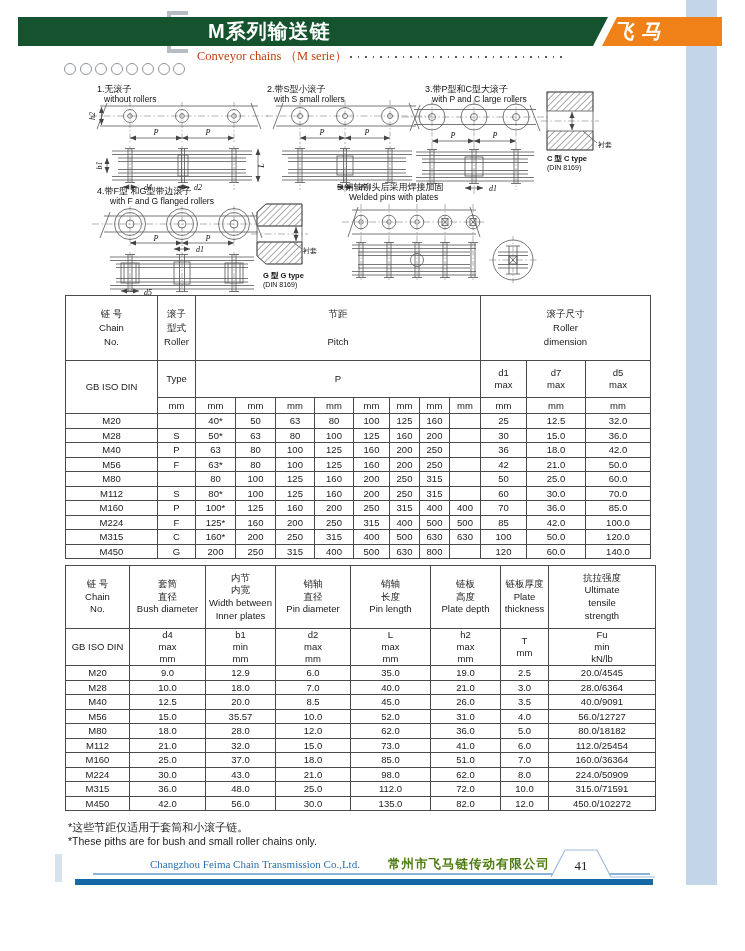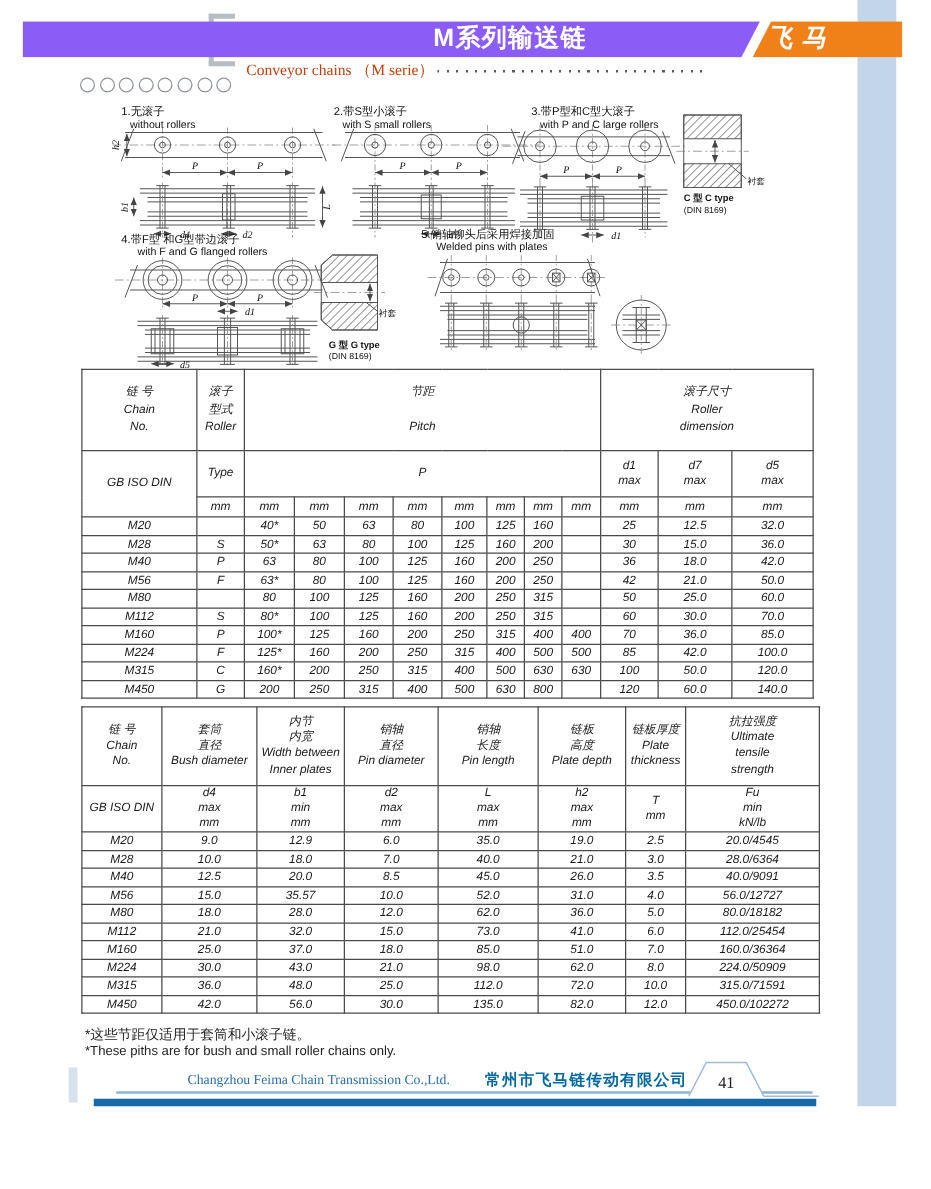--- a/index.html
+++ b/index.html
@@ -4,22 +4,22 @@
 <style>
   html,body{margin:0;padding:0;background:#fff;}
   .page{position:relative;width:745px;height:951px;background:#fff;overflow:hidden;
         font-family:"Liberation Sans",sans-serif;color:#1a1a1a;}
   
   .stripe-right{position:absolute;left:686px;top:0;width:31px;height:885px;background:#c2d5e9;}
   .stripe-left{position:absolute;left:55px;top:854px;width:7px;height:28px;background:#d7e2ef;}
   .bracket-v{position:absolute;left:167px;top:11px;width:3.5px;height:41px;background:#b6bdc4;}
   .bracket-t{position:absolute;left:167px;top:11px;width:21px;height:3.5px;background:#b6bdc4;}
   .bracket-b{position:absolute;left:167px;top:49px;width:21px;height:3.5px;background:#b6bdc4;}
-  .banner{position:absolute;left:18px;top:17px;width:590px;height:29px;background:#8b5cf6;
-          clip-path:polygon(0 0,100% 0,calc(100% - 15px) 100%,0 100%);text-align:center;}
+  .banner{position:absolute;left:18px;top:17px;width:590px;height:29px;background:#14532d;
+          clip-path:polygon(0 0,100% 0,calc(100% - 15px) 100%,0 100%);}
   .banner-title{display:block;padding-left:190px;line-height:29px;font-size:20px;font-weight:bold;
           color:#fff;letter-spacing:1px;}
   .logo{position:absolute;left:602px;top:17px;width:120px;height:29px;background:#f08018;
           clip-path:polygon(15px 0,100% 0,100% 100%,0 100%);text-align:left;}
   .logo span{display:inline-block;padding-left:12px;line-height:28px;font-size:20px;font-weight:bold;
           font-style:italic;color:#fff;letter-spacing:7px;font-family:"Liberation Serif",serif;}
   .subtitle{position:absolute;left:197px;top:48px;font-family:"Liberation Serif",serif;
           font-size:12.5px;color:#c2410c;}
   .dotline{position:absolute;left:350px;top:56px;width:214px;height:2px;
           background:repeating-linear-gradient(90deg,#5a5a5a 0 1.6px,transparent 1.6px 7.5px);}
@@ -33,21 +33,21 @@
   .cl{stroke:#808080;stroke-width:.6;fill:none;stroke-dasharray:7 2.5 1.5 2.5;}
   .cv{stroke:#808080;stroke-width:.6;fill:none;stroke-dasharray:5 2 1.5 2;}
   .diml{stroke:#444;stroke-width:.7;fill:none;}
   text.tc{font-size:9px;}
   text.te{font-size:8.5px;}
   text.td{font-size:8px;font-style:italic;font-family:"Liberation Serif",serif;}
   text.tlab{font-size:7.5px;font-weight:bold;}
   text.tlab2{font-size:7px;}
   text.tc7{font-size:7px;}
   
-  .tblwrap{position:absolute;font-style:italic;}
+  .tblwrap{position:absolute;}
   .t1{left:65px;top:295px;width:585px;}
   .t2{left:65px;top:565px;width:590px;}
   table{border-collapse:collapse;width:100%;table-layout:fixed;}
   td{border:1px solid #4a4a4a;text-align:center;vertical-align:middle;font-size:9.5px;
      padding:0;overflow:hidden;}
   .pre{white-space:pre-line;}
   .t1 .hr1 td{height:64px;line-height:1.5;}
   .t1 .hr1 td.sp{line-height:2.9;}
   .t1 .hr2 td{height:36px;line-height:1.3;}
   .t1 .hr3 td{height:15px;}
@@ -55,21 +55,21 @@
   .t2 .hr2 td{height:36px;line-height:1.25;}
   tbody.rows td{height:13.5px;}
   
   .note-cn{position:absolute;left:68px;top:820px;font-size:11px;color:#222;}
   .note-en{position:absolute;left:68px;top:835px;font-size:10.5px;color:#222;}
   .fline-thin{position:absolute;left:93px;top:873px;width:557px;height:1.5px;background:#8cb2d6;}
   .fline-thick{position:absolute;left:75px;top:879px;width:578px;height:5.5px;background:#1569a7;}
   .company-en{position:absolute;left:150px;top:858px;font-family:"Liberation Serif",serif;
       font-size:11px;color:#2a6fb0;}
   .company-cn{position:absolute;left:388px;top:856px;font-family:"Liberation Serif",serif;
-      font-size:12.5px;font-weight:bold;color:#0369a1;letter-spacing:1px;}
+      font-size:12.5px;font-weight:bold;color:#4d7c0f;letter-spacing:1px;}
   .pagenum{position:absolute;left:545px;top:846px;}
   .pagenum text{font-family:"Liberation Serif",serif;font-size:13px;fill:#222;}
 </style>
 </head>
 <body>
 
 <div class="page">
 
   <div class="stripe-right"></div>
   <div class="stripe-left"></div>

